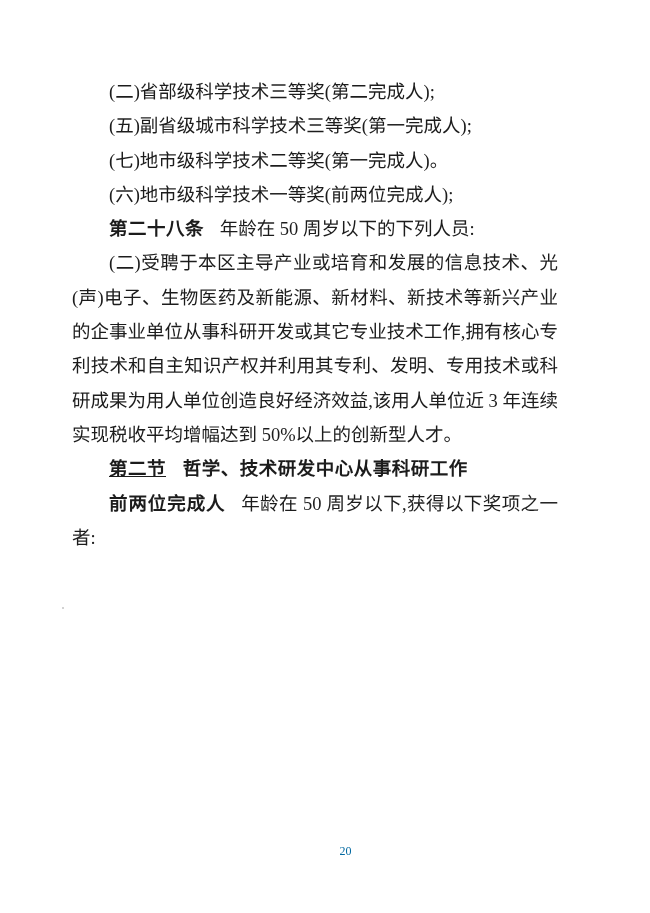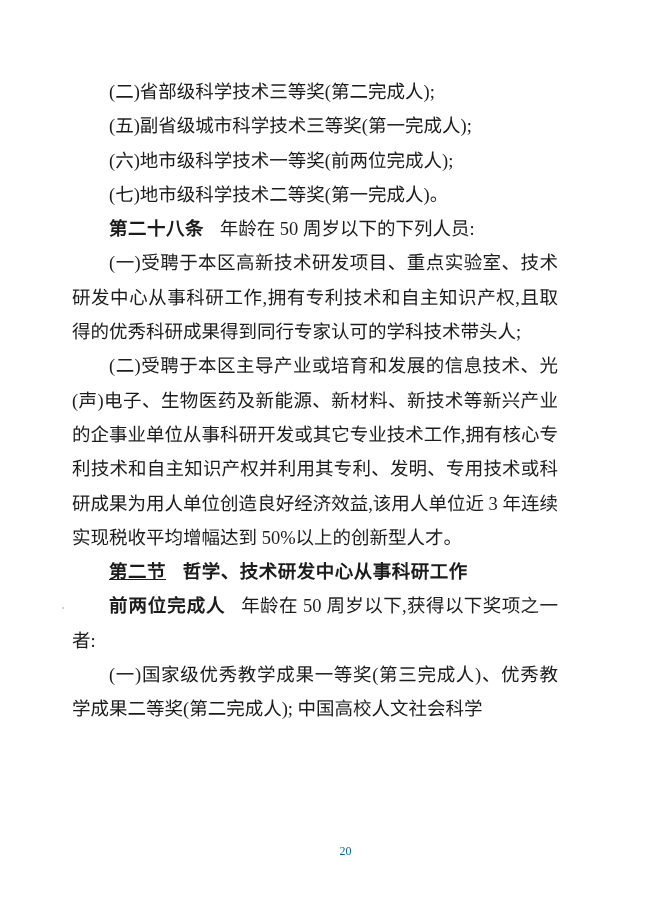--- a/index.html
+++ b/index.html
@@ -63,24 +63,22 @@
     opacity: 0.6;
   }
 </style>
 </head>
 <body>
 
 <div class="page">
   <div class="doc-body" id="doc-body">
       <p class="para item">(二)省部级科学技术三等奖(第二完成人);</p>
       <p class="para item">(五)副省级城市科学技术三等奖(第一完成人);</p>
+      <p class="para item">(七)地市级科学技术二等奖(第一完成人)。</p>
       <p class="para item">(六)地市级科学技术一等奖(前两位完成人);</p>
-      <p class="para item">(七)地市级科学技术二等奖(第一完成人)。</p>
       <p class="para article"><b class="lead">第二十八条</b><span>年龄在 50 周岁以下的下列人员:</span></p>
-      <p class="para item">(一)受聘于本区高新技术研发项目、重点实验室、技术研发中心从事科研工作,拥有专利技术和自主知识产权,且取得的优秀科研成果得到同行专家认可的学科技术带头人;</p>
       <p class="para item">(二)受聘于本区主导产业或培育和发展的信息技术、光(声)电子、生物医药及新能源、新材料、新技术等新兴产业的企事业单位从事科研开发或其它专业技术工作,拥有核心专利技术和自主知识产权并利用其专利、发明、专用技术或科研成果为用人单位创造良好经济效益,该用人单位近 3 年连续实现税收平均增幅达到 50%以上的创新型人才。</p>
       <p class="para section"><b class="lead">第二节</b><span>哲学、技术研发中心从事科研工作</span></p>
       <p class="para article"><b class="lead">前两位完成人</b><span>年龄在 50 周岁以下,获得以下奖项之一者:</span></p>
-      <p class="para item">(一)国家级优秀教学成果一等奖(第三完成人)、优秀教学成果二等奖(第二完成人); 中国高校人文社会科学</p>
     </div>
   <div class="speck"></div>
   <div class="page-number">20</div>
 </div>
 
 </body></html>

